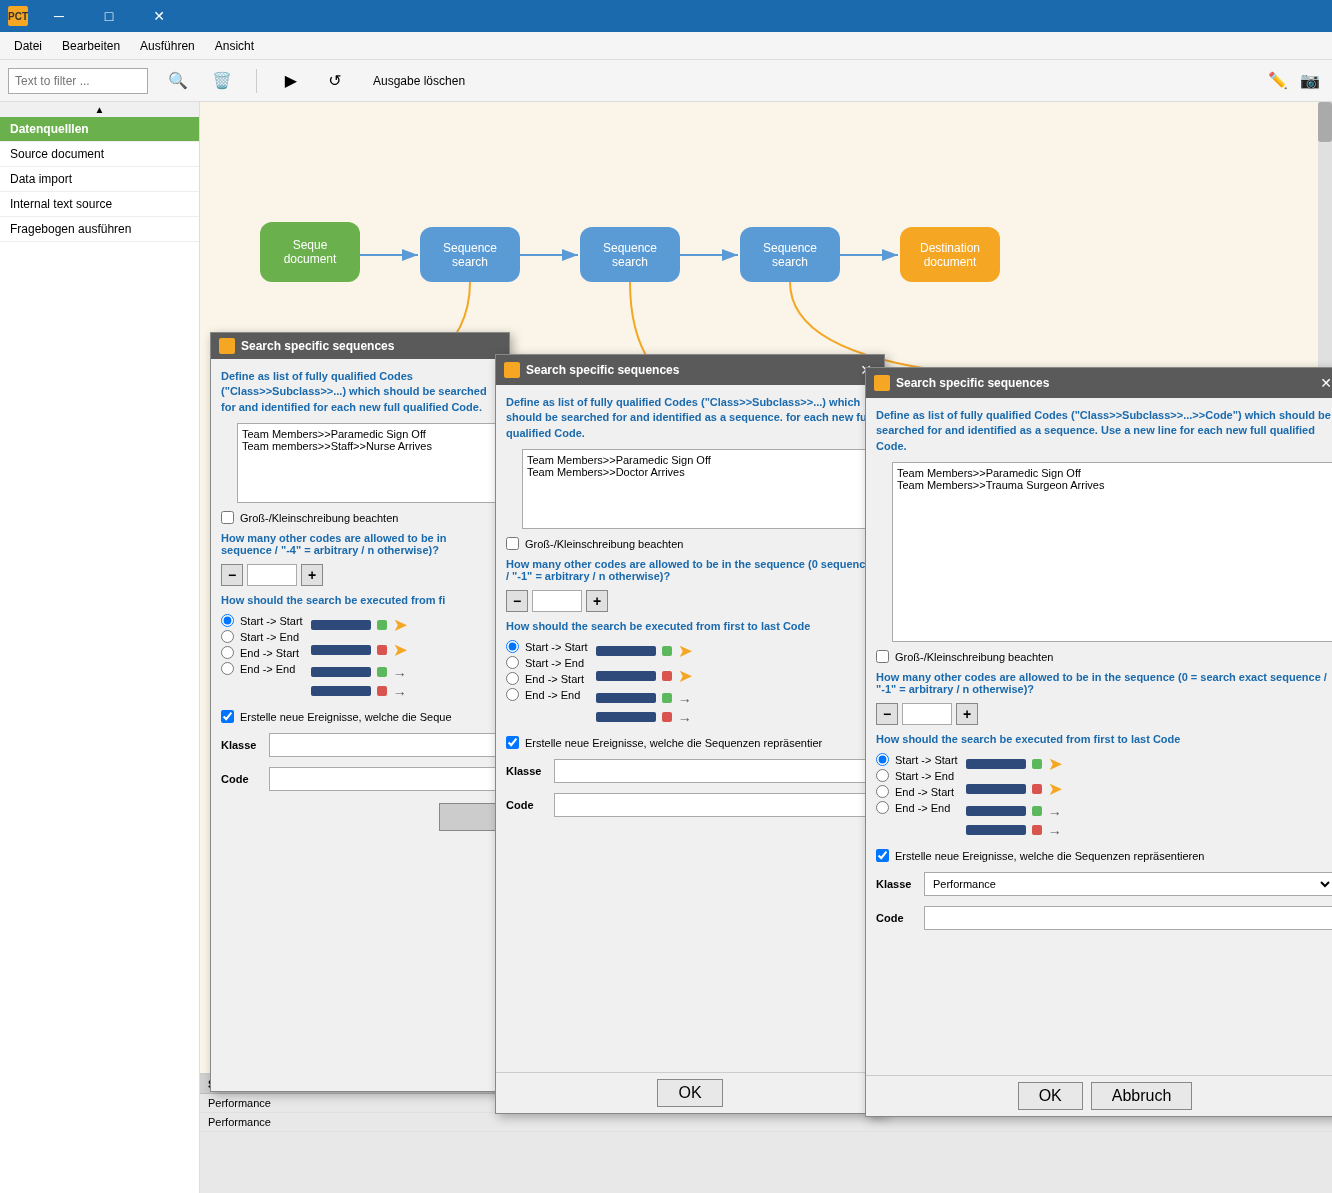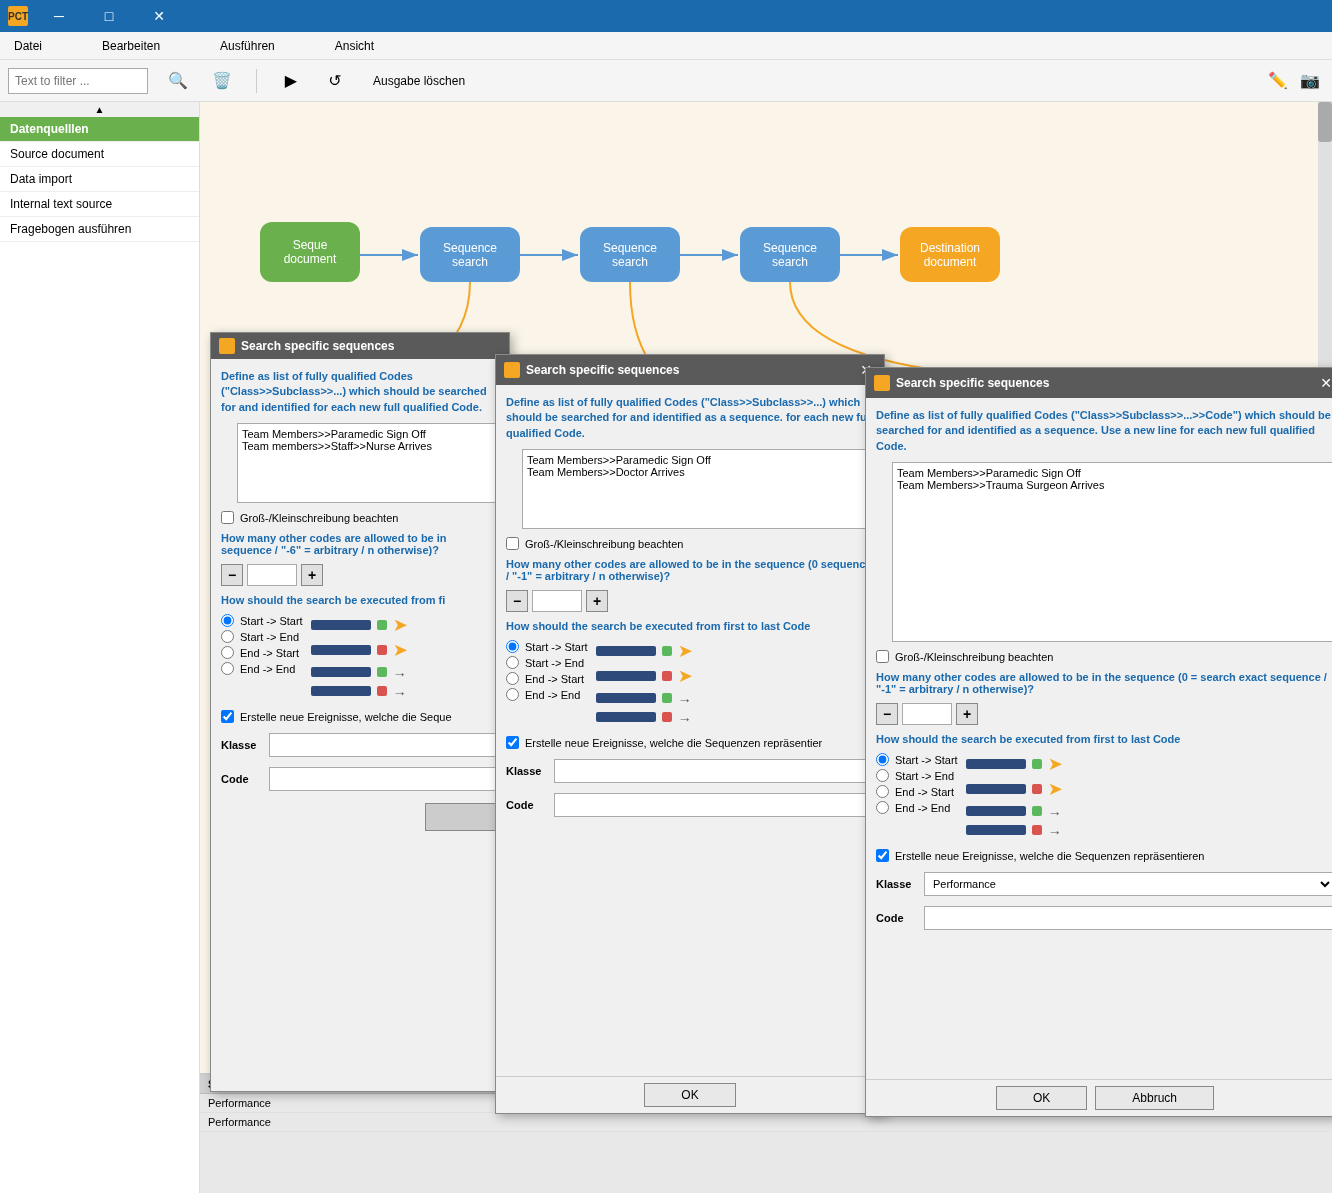--- a/index.html
+++ b/index.html
@@ -22,21 +22,20 @@
     .title-bar-btn { width: 46px; height: 32px; display: flex; align-items: center; justify-content: center; cursor: pointer; font-size: 14px; }
 
     
     .menu-bar {
       background: #f5f5f5;
       border-bottom: 1px solid #ddd;
       height: 28px;
       display: flex;
       align-items: center;
       padding: 0 4px;
-      gap: 40px;
     }
     .menu-item { padding: 4px 10px; cursor: pointer; font-size: 12px; }
 
     
     .toolbar {
       background: #f5f5f5;
       border-bottom: 1px solid #ddd;
       height: 42px;
       display: flex;
       align-items: center;
@@ -205,21 +204,21 @@
     .dir-dark { background: #2d4a7a; }
     .dir-green { background: #5cb85c; }
     .dir-red { background: #d9534f; }
     .dir-arrow { color: #555; font-size: 14px; margin-left: 2px; }
     .dir-arrow-right { color: #f5a623; font-size: 18px; margin-left: 2px; }
     .klasse-row { display: flex; align-items: center; gap: 8px; margin-top: 2px; }
     .klasse-label { font-size: 11px; font-weight: bold; min-width: 40px; }
     .klasse-input { flex: 1; height: 24px; border: 1px solid #aaa; padding: 2px 4px; font-size: 11px; background: white; }
     .klasse-select { flex: 1; height: 24px; border: 1px solid #aaa; padding: 2px 4px; font-size: 11px; background: white; }
     .dialog-footer { padding: 6px 10px; display: flex; justify-content: center; gap: 8px; border-top: 1px solid #ccc; flex-shrink: 0; }
-    .dialog-btn { padding: 4px 36px; border: 1px solid #888; background: #e8e8e8; cursor: pointer; font-size: 12px; min-width: 60px; }
+    .dialog-btn { padding: 4px 20px; border: 1px solid #888; background: #e8e8e8; cursor: pointer; font-size: 16px; min-width: 60px; }
     .radio-and-vis { display: flex; gap: 8px; align-items: flex-start; }
   </style>
 </head>
 <body>
 
 <div class="title-bar">
   <div class="title-bar-icon">PCT</div>
   <div class="title-bar-controls">
     <div class="title-bar-btn">─</div>
     <div class="title-bar-btn">□</div>
@@ -312,21 +311,21 @@
         <span class="dialog-title-text">Search specific sequences</span>
       </div>
       <div class="dialog-body">
         <div class="dialog-bold-label">Define as list of fully qualified Codes ("Class&gt;&gt;Subclass&gt;&gt;...) which should be searched for and identified for each new full qualified Code.</div>
         <textarea class="dialog-textarea" style="">Team Members&gt;&gt;Paramedic Sign Off
 Team members&gt;&gt;Staff&gt;&gt;Nurse Arrives</textarea>
         <div class="checkbox-row">
           <input type="checkbox" style="">
           <label>Groß-/Kleinschreibung beachten</label>
         </div>
-        <div class="section-label">How many other codes are allowed to be in sequence / "-6" = arbitrary / n otherwise)?</div>
+        <div class="section-label">How many other codes are allowed to be in sequence / "-4" = arbitrary / n otherwise)?</div>
         <div class="number-input-row">
           <div class="num-btn">−</div>
           <input class="num-input" type="text" style="">
           <div class="num-btn">+</div>
         </div>
         <div class="section-label">How should the search be executed from fi</div>
         <div class="radio-and-vis">
           <div class="radio-group">
             <div class="radio-row">
               <input type="radio" name="d1dir" checked="" style="">

